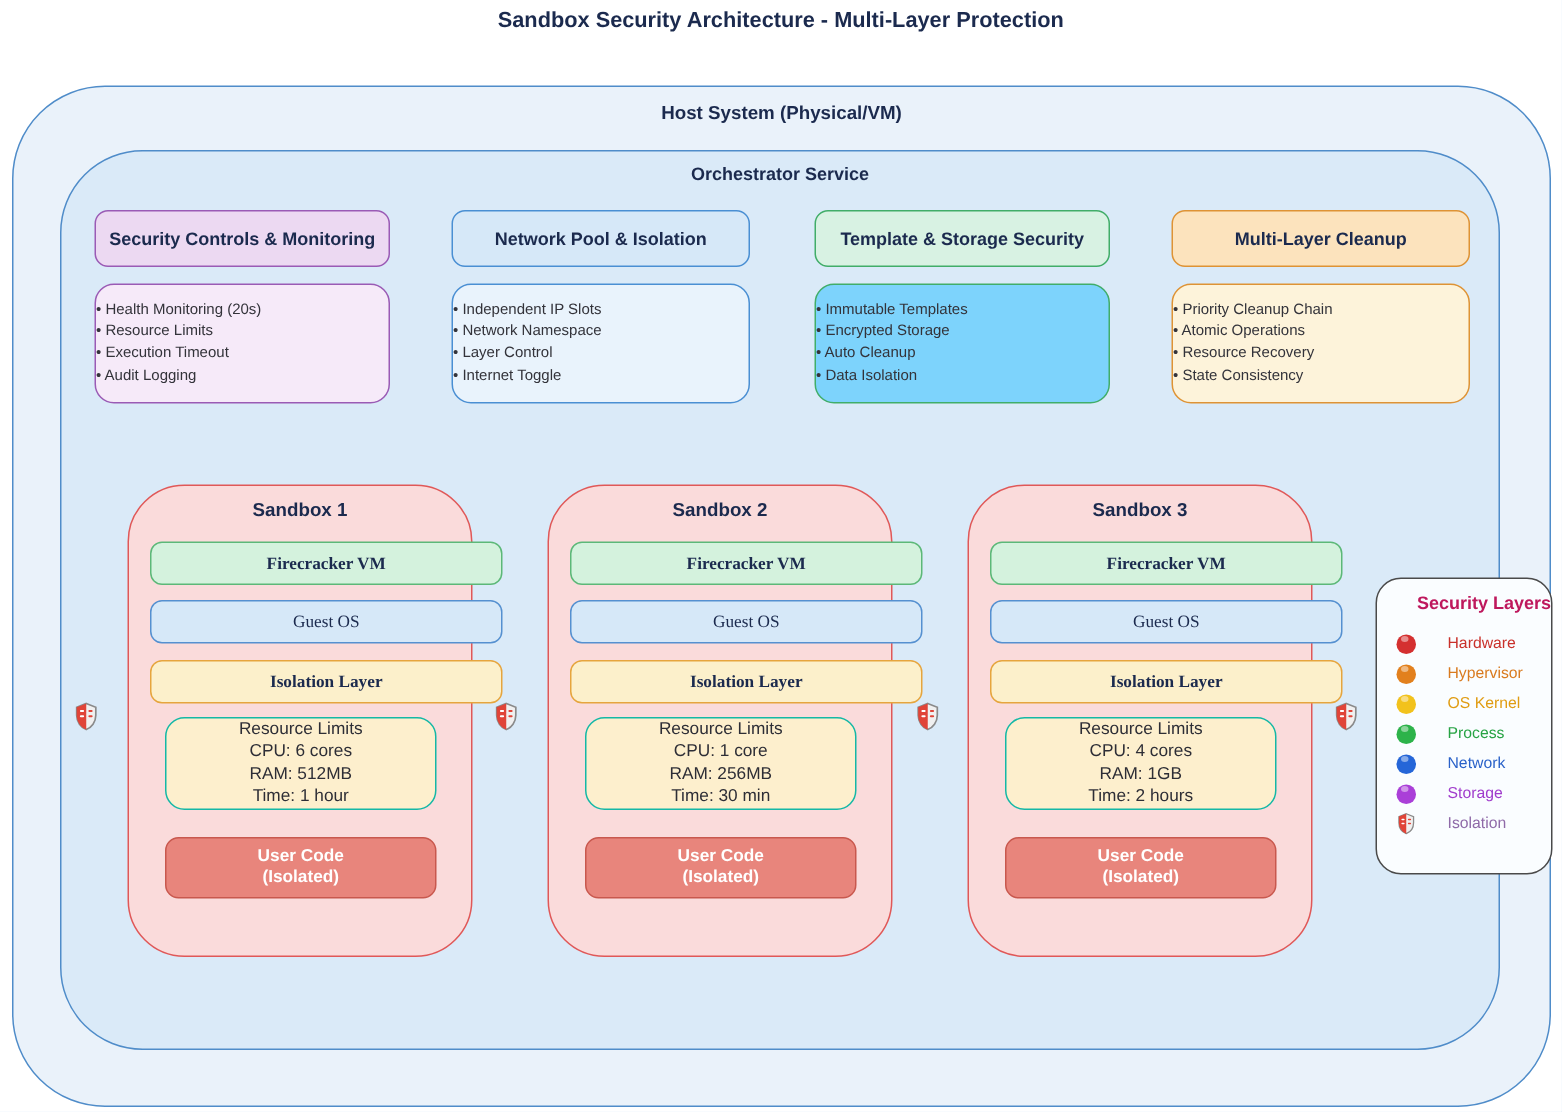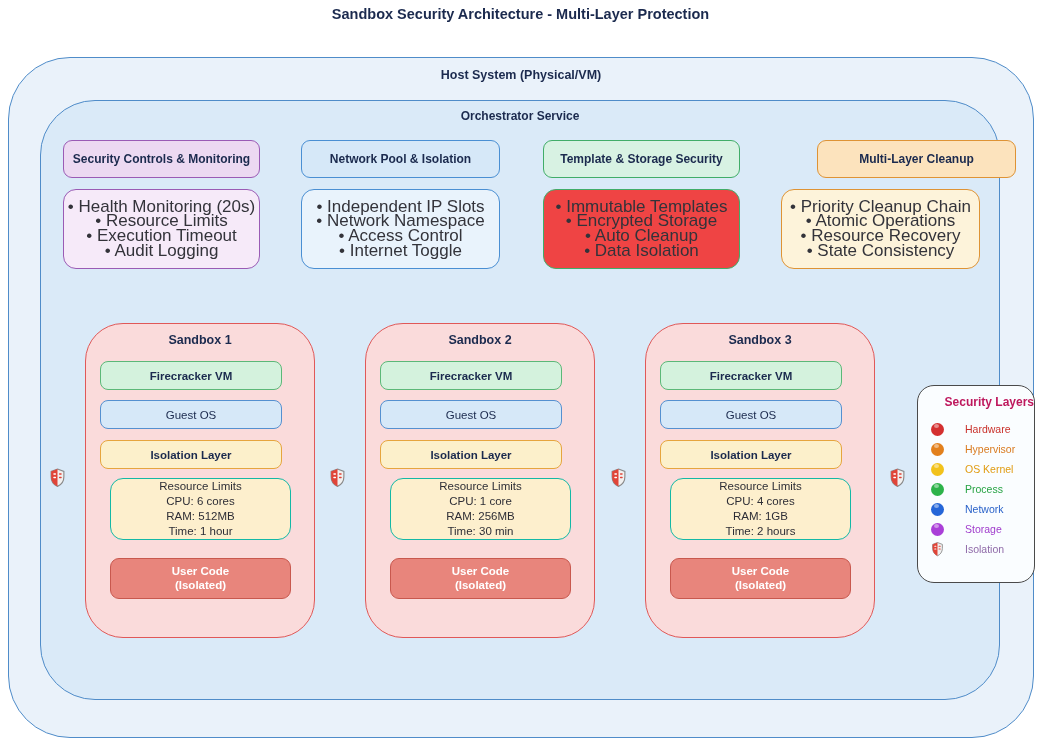--- a/index.html
+++ b/index.html
@@ -32,37 +32,37 @@
 
   .feature-header {
     position:absolute; top:140px; height:38px;
     border:1px solid; border-radius:9px;
     display:flex; align-items:center; justify-content:center;
     font-size:12px; font-weight:bold; color:#1b2a4e;
   }
   .feature-detail {
     position:absolute; top:189px; height:80px;
     border:1px solid; border-radius:13px;
-    display:flex; flex-direction:column; align-items:center; justify-content:center;
-    font-size:17px; color:#33333a; line-height:14.6px; text-align:center;
+    display:flex; flex-direction:column; align-items:flex-start; justify-content:center;
+    font-size:10px; color:#33333a; line-height:14.6px; text-align:center;
   }
 
   .sandbox {
     position:absolute; top:323px; width:230px; height:315px;
     background:#fadbdb; border:1.5px solid #e05858; border-radius:38px;
   }
   .sandbox-title {
     position:absolute; top:9px; left:0; width:100%; text-align:center;
     font-size:12.5px; font-weight:bold; color:#1b2a4e;
   }
   .layer {
-    position:absolute; left:14px; width:182px; height:29px;
+    position:absolute; left:14px; width:235px; height:29px;
     border:1px solid; border-radius:8px;
     display:flex; align-items:center; justify-content:center;
-    font-size:11.5px; color:#1b2a4e;
+    font-size:11.5px; color:#1b2a4e;font-family:Liberation Serif, serif;
   }
   .layer-vm   { top:37px;  background:#d4f2dd; border-color:#5cb878; font-weight:bold; }
   .layer-os   { top:76px;  background:#d6e8f8; border-color:#5590d0; }
   .layer-iso  { top:116px; background:#fcf0cb; border-color:#e6a53e; font-weight:bold; }
   .resource-box {
     position:absolute; left:24px; top:154px; width:181px; height:62px;
     background:#fdefcd; border:1px solid #14b8a6; border-radius:13px;
     display:flex; flex-direction:column; align-items:center; justify-content:center;
     font-size:11.5px; color:#2e2e36; line-height:14.8px; text-align:center;
   }
@@ -123,35 +123,35 @@
     <div>• Execution Timeout</div>
     <div>• Audit Logging</div>
   </div>
 
   <div class="feature-header" style="left: 301px; width: 199px; background-color: rgb(214, 232, 248); border-color: rgb(74, 143, 211);">
     <span>Network Pool &amp; Isolation</span>
   </div>
   <div class="feature-detail" style="left: 301px; width: 199px; background-color: rgb(233, 243, 252); border-color: rgb(74, 143, 211);">
     <div>• Independent IP Slots</div>
     <div>• Network Namespace</div>
-    <div>• Access Control</div>
+    <div>• Layer Control</div>
     <div>• Internet Toggle</div>
   </div>
 
   <div class="feature-header" style="left: 543px; width: 197px; background-color: rgb(216, 242, 227); border-color: rgb(65, 173, 105);">
     <span>Template &amp; Storage Security</span>
   </div>
-  <div class="feature-detail" style="left: 543px; width: 197px; background-color: #ef4444; border-color: rgb(65, 173, 105);">
+  <div class="feature-detail" style="left: 543px; width: 197px; background-color: #7dd3fc; border-color: rgb(65, 173, 105);">
     <div>• Immutable Templates</div>
     <div>• Encrypted Storage</div>
     <div>• Auto Cleanup</div>
     <div>• Data Isolation</div>
   </div>
 
-  <div class="feature-header" style="left: 781px; width: 199px; background-color: rgb(252, 227, 189); border-color: rgb(222, 147, 53); margin-left: 36px;">
+  <div class="feature-header" style="left: 781px; width: 199px; background-color: rgb(252, 227, 189); border-color: rgb(222, 147, 53);">
     <span>Multi-Layer Cleanup</span>
   </div>
   <div class="feature-detail" style="left: 781px; width: 199px; background-color: rgb(253, 243, 218); border-color: rgb(222, 147, 53);">
     <div>• Priority Cleanup Chain</div>
     <div>• Atomic Operations</div>
     <div>• Resource Recovery</div>
     <div>• State Consistency</div>
   </div>
 
   <div class="sandbox" style="left:85px;">

